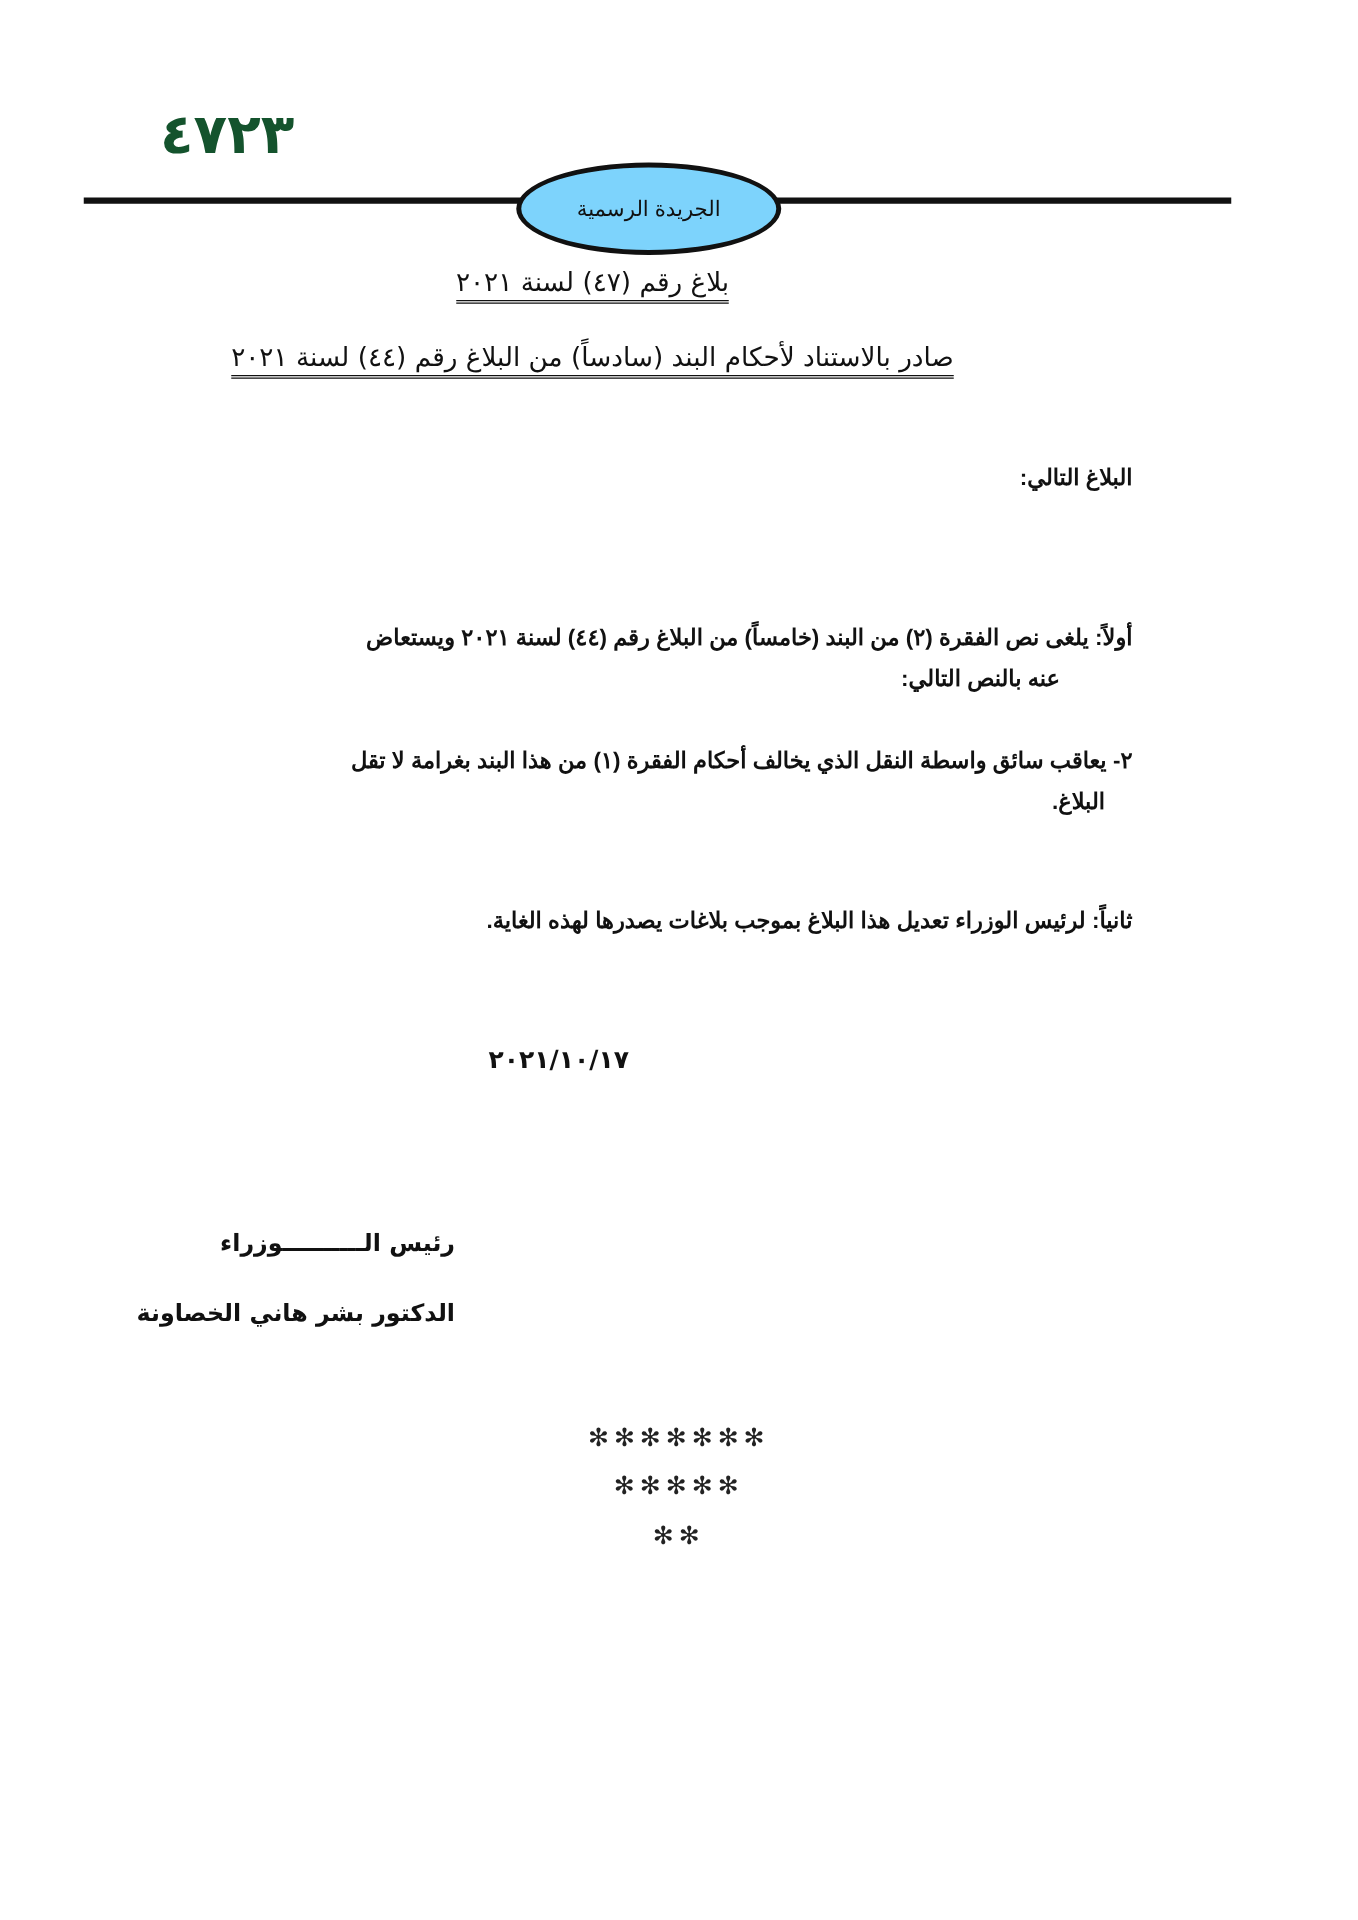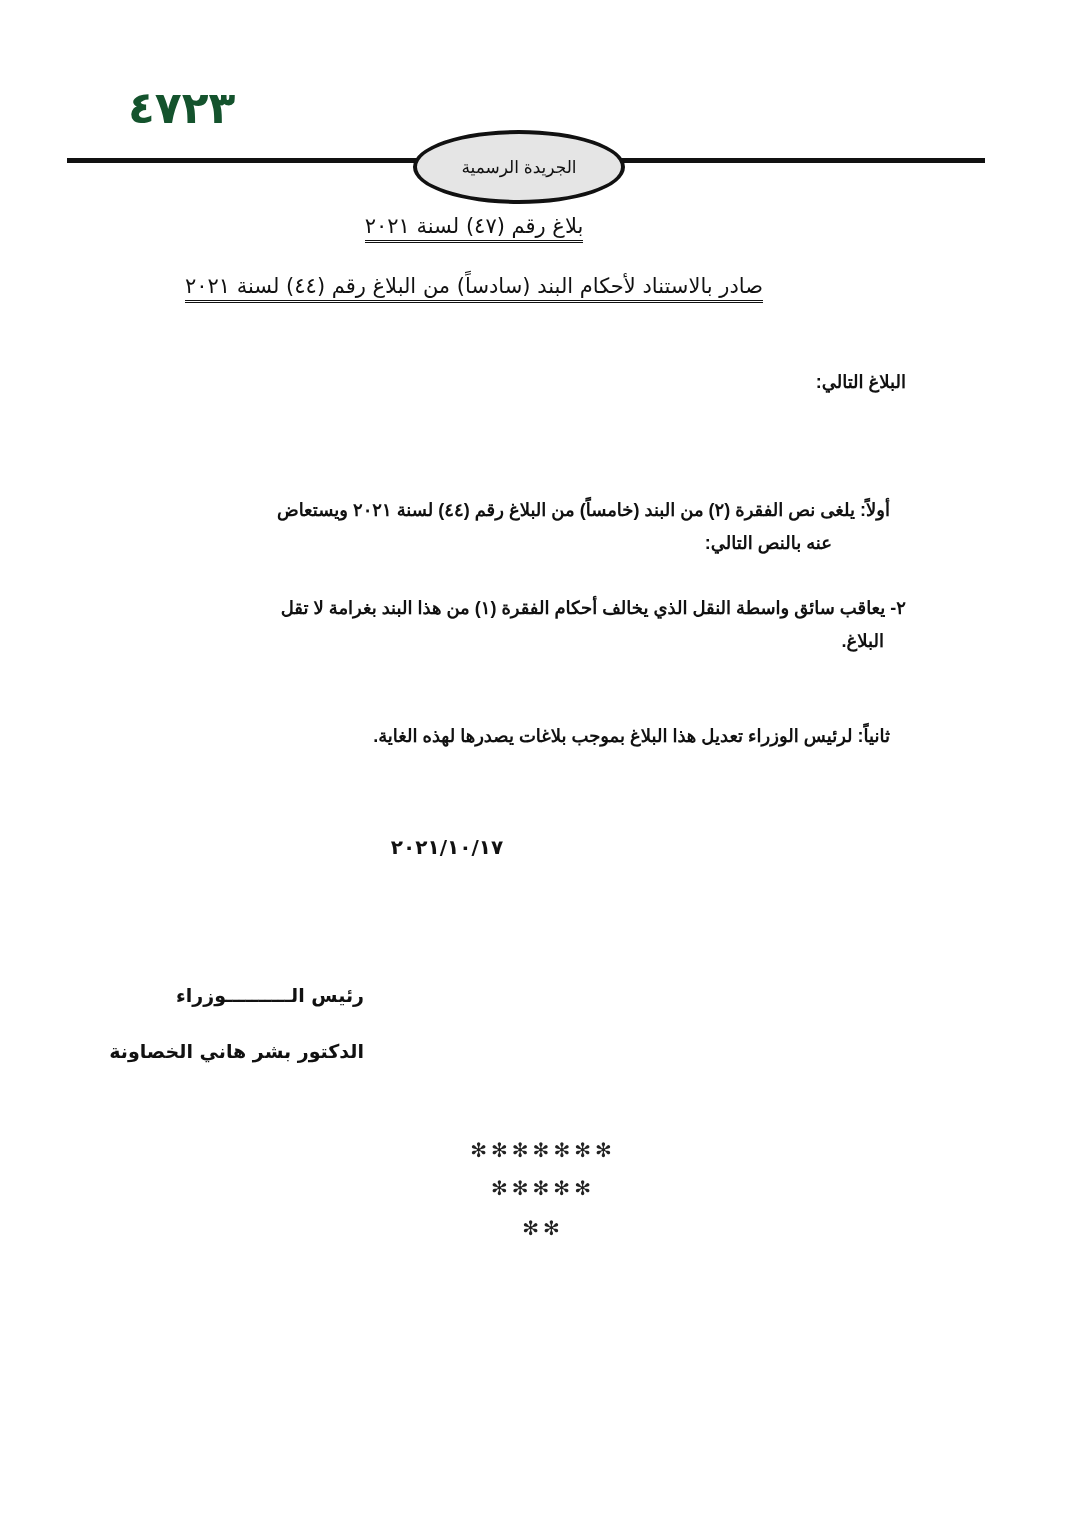--- a/index.html
+++ b/index.html
@@ -11,38 +11,38 @@
       position: absolute; left: 128px; top: 82px;
       font-family: "DejaVu Sans", sans-serif; font-weight: bold;
       font-size: 44px; letter-spacing: 1px; color: #14532d; direction: rtl;
     }
     .rule {
       position: absolute; left: 67px; top: 158px; width: 918px; height: 5px;
       background: #111;
     }
     .masthead-oval {
       position: absolute; left: 413px; top: 130px; width: 204px; height: 66px;
-      border: 4px solid #111; border-radius: 50%; background: #e5e5e5;
+      border: 4px solid #111; border-radius: 50%; background: #7dd3fc;
       display: flex; align-items: center; justify-content: center;
     }
     .masthead-label {
       font-family: "Liberation Sans", sans-serif; font-size: 17px; direction: rtl;
     }
     .title {
       position: absolute; left: 0; width: 948px; text-align: center;
       direction: rtl; font-weight: normal; font-size: 21px;
     }
     .title span {
       display: inline-block; padding-bottom: 2px;
       border-bottom: 3px double #111;
     }
     .title-1 { top: 214px; }
     .title-2 { top: 274px; }
     .para {
-      position: absolute; right: 196px; width: 776px; direction: rtl;
+      position: absolute; right: 180px; width: 776px; direction: rtl;
       text-align: justify; font-weight: bold; font-size: 18px; line-height: 33px;
       font-family: "Liberation Sans", sans-serif;
     }
     .p-intro { position: absolute; top: 366px; right: 180px; width: 776px; direction: rtl; font-weight: bold; font-size: 18px; line-height: 33px; font-family: "Liberation Sans", sans-serif; }
     .p-intro .first { padding-right: 42px; }
     .p-first { top: 494px; }
     .p-item { top: 592px; right: 180px; }
     .p-second { top: 720px; }
     .hang { display: block; padding-right: 58px; }
     .date {

